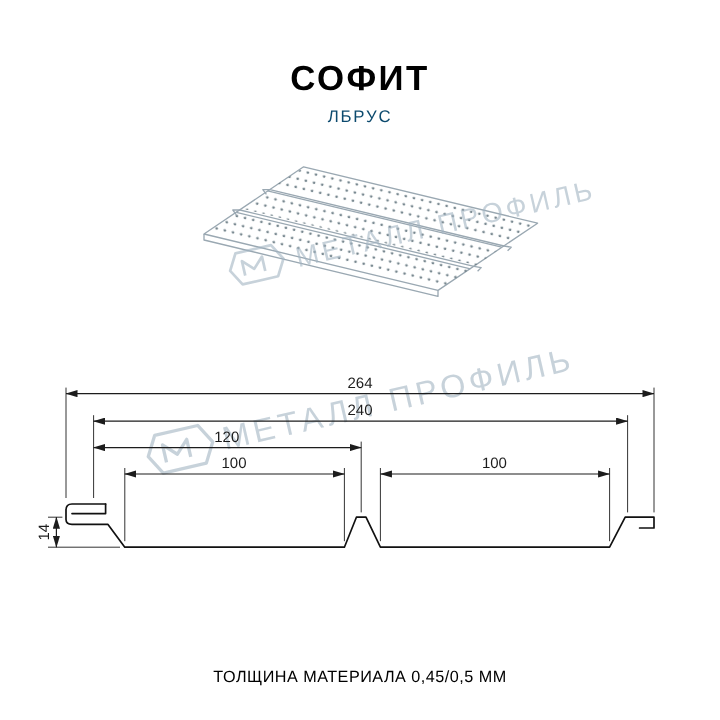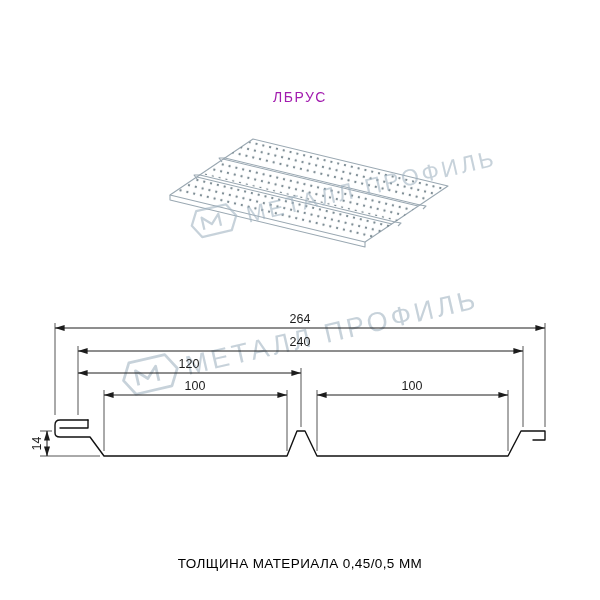--- a/index.html
+++ b/index.html
@@ -1,38 +1,39 @@
 <!DOCTYPE html>
 <html><head>
 <meta charset="utf-8">
 <style>
   html,body{margin:0;padding:0;background:#ffffff;}
   body{width:600px;height:600px;font-family:"Liberation Sans",sans-serif;}
   .page{position:relative;width:600px;height:600px;background:#fff;overflow:hidden;}
   .title{position:absolute;top:50px;left:0;width:100%;text-align:center;
          font-size:29px;font-weight:700;letter-spacing:2px;color:#000;}
   .subtitle{position:absolute;top:89px;left:0;width:100%;text-align:center;
-         font-size:14px;font-weight:400;letter-spacing:1.5px;color:#a21caf;}
+         font-size:14px;font-weight:400;letter-spacing:1.5px;color:#0c4a6e;}
   .caption{position:absolute;top:556px;left:0;width:100%;text-align:center;
          font-size:13.5px;letter-spacing:.4px;color:#000000;}
   svg.drawing{position:absolute;left:0;top:0;}
   svg text{font-family:"Liberation Sans",sans-serif;}
   .dim-label{font-size:12.5px;fill:#1c1c1c;}
   .ext{stroke:#1c1c1c;stroke-width:.75;}
   .dim{stroke:#1c1c1c;stroke-width:1;}
   .sketch{stroke:#9aa8b2;stroke-width:1.1;fill:none;stroke-linejoin:round;}
   .profile{stroke:#111;stroke-width:1.4;fill:none;stroke-linejoin:round;stroke-linecap:round;}
   .wm{fill:#a3b5c3;}
   .wm-logo{stroke:#a3b5c3;fill:none;stroke-width:2.4;stroke-linejoin:round;}
 </style>
 </head>
 <body>
 
 <div class="page">
 
+  <div class="title">СОФИТ</div>
   <div class="subtitle">ЛБРУС</div>
 
   <svg class="drawing" width="600" height="600" viewBox="0 0 600 600">
     <defs>
       <pattern id="perf" width="7" height="7" patternUnits="userSpaceOnUse" patternTransform="rotate(13.5)">
         <circle cx="3" cy="3" r="1.15" fill="#77878f"></circle>
       </pattern>
       <marker id="arr" viewBox="0 0 10 6" refX="9.6" refY="3" markerWidth="10" markerHeight="6" orient="auto-start-reverse" markerUnits="userSpaceOnUse">
         <path d="M0 0 L10 3 L0 6 Z" fill="#1c1c1c"></path>
       </marker>

